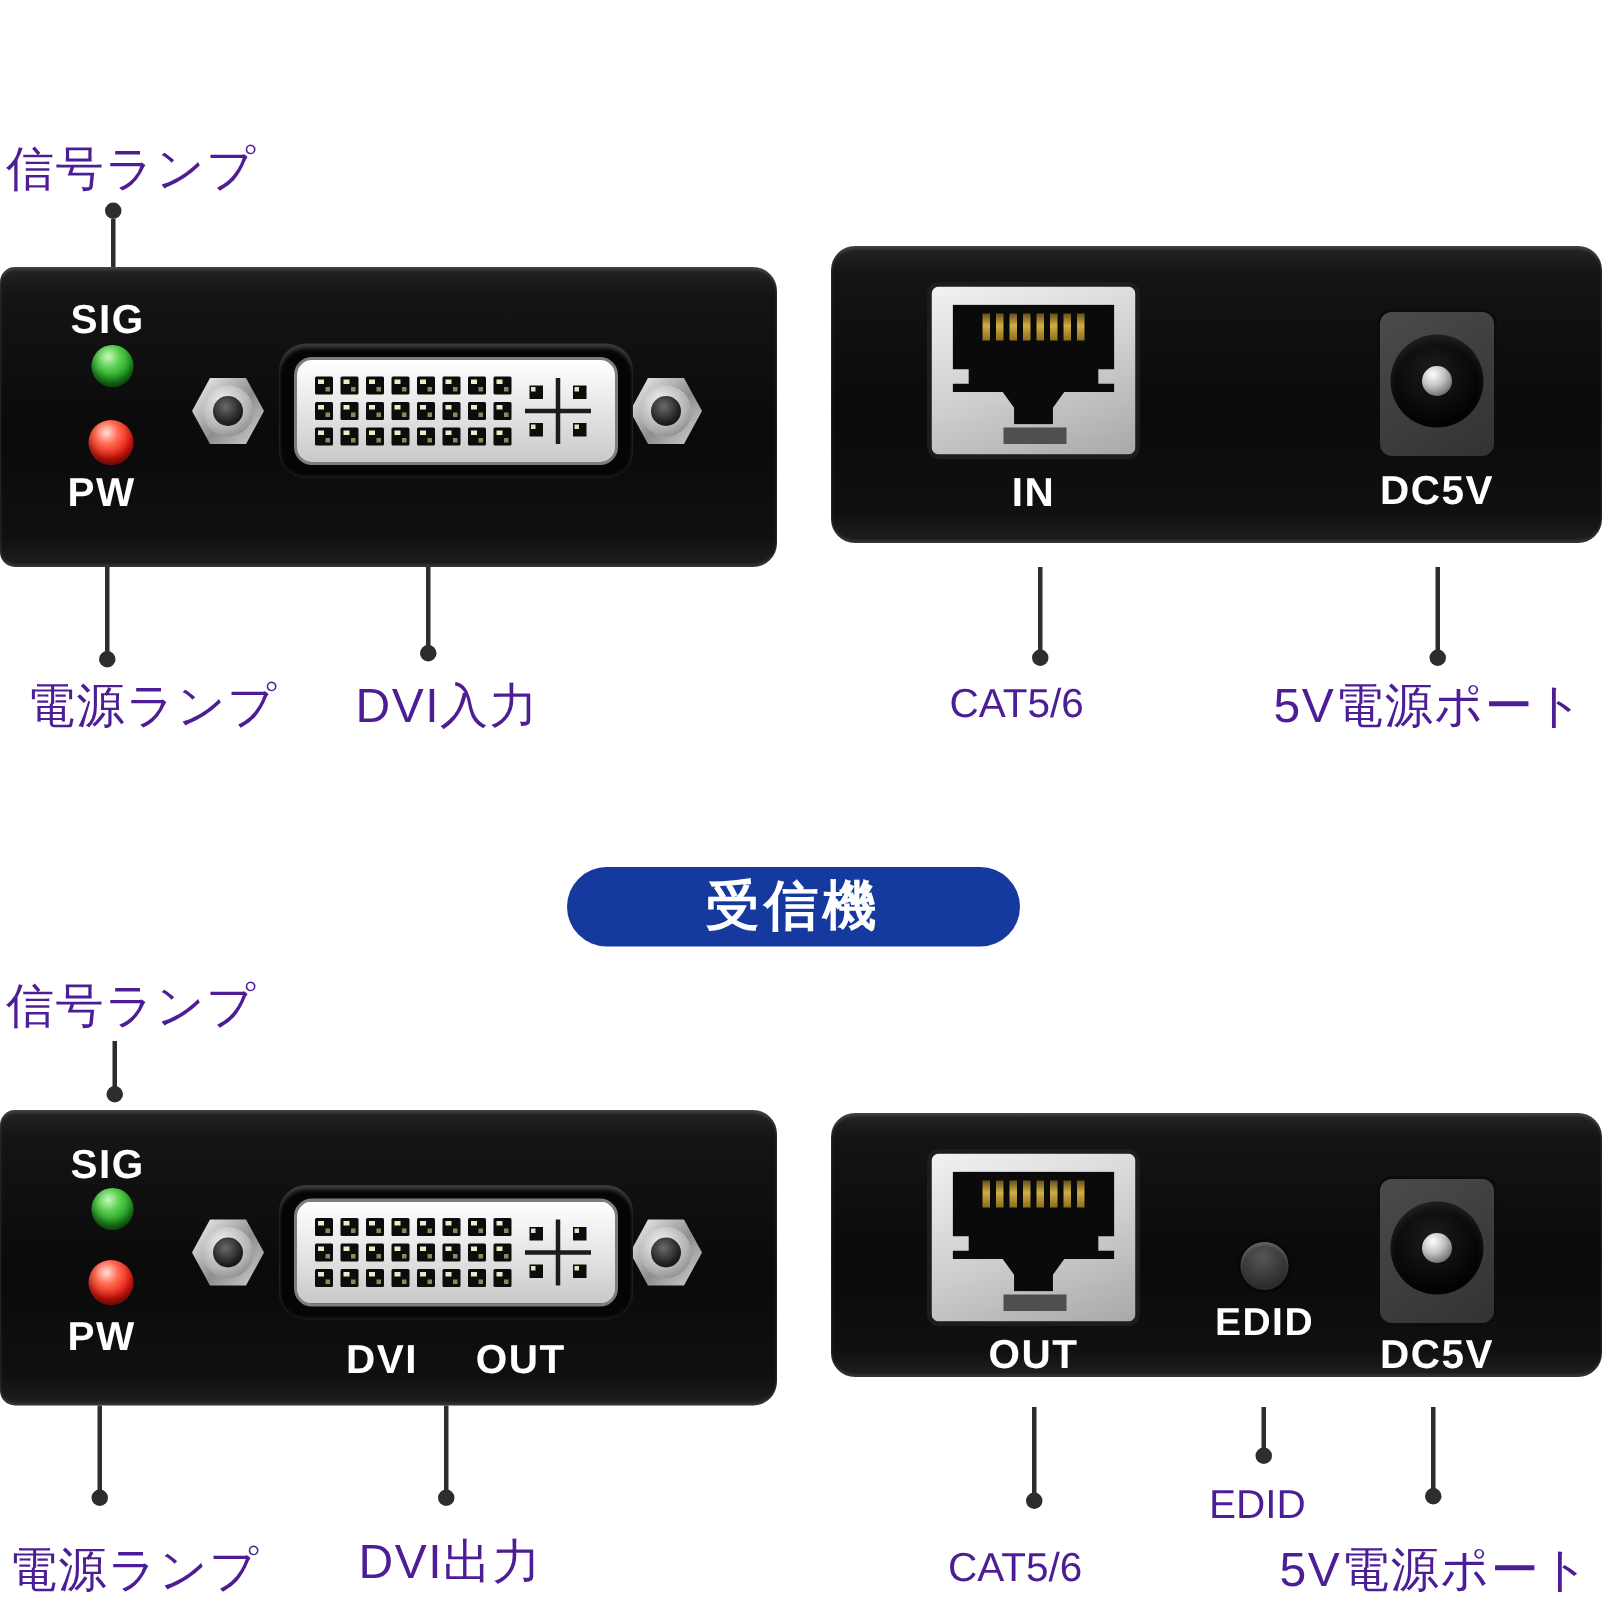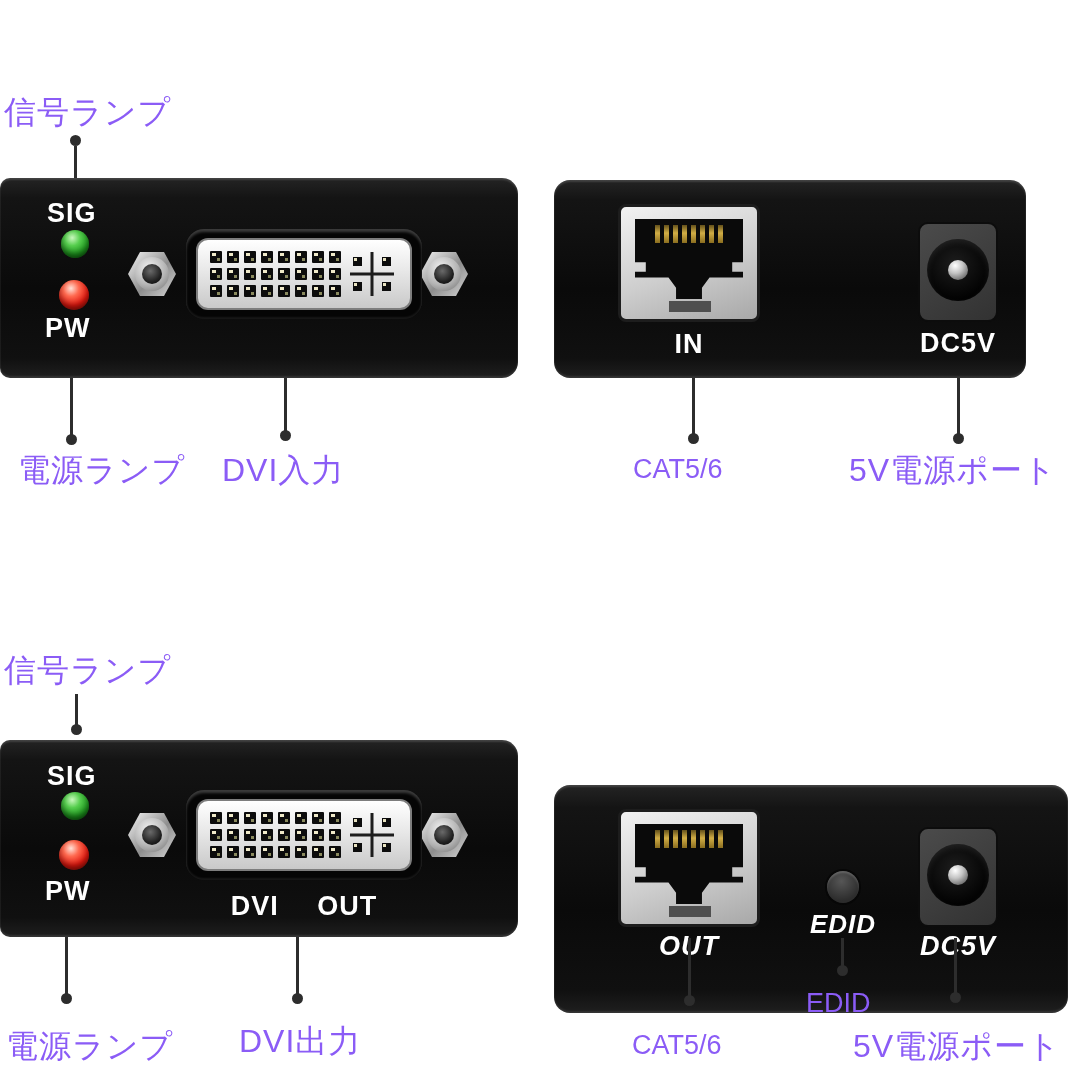--- a/index.html
+++ b/index.html
@@ -1,20 +1,20 @@
 <!DOCTYPE html>
 <html><head>
 <meta charset="utf-8">
 <style>
   html,body{margin:0;padding:0;background:#ffffff;}
   #canvas{position:relative;width:1080px;height:1080px;background:#ffffff;overflow:hidden;
           font-family:"Liberation Sans","DejaVu Sans",sans-serif;}
 
   
-  .ann{position:absolute;color:#8b5cf6;font-size:32px;font-weight:500;letter-spacing:1px;line-height:1;white-space:nowrap;}
+  .ann{position:absolute;color:#4c1d95;font-size:32px;font-weight:500;letter-spacing:1px;line-height:1;white-space:nowrap;}
   .ann.latin{font-size:27px;letter-spacing:0;}
   .leader{position:absolute;width:3px;background:#2d2d2d;}
   .ldot{position:absolute;width:11px;height:11px;border-radius:50%;background:#2d2d2d;}
 
   
   .pill{position:absolute;left:378px;width:302px;height:53px;border-radius:27px;
         background:#16399e;display:flex;align-items:center;justify-content:center;
         color:#ffffff;font-size:36px;font-weight:bold;letter-spacing:3px;}
 
   
@@ -138,21 +138,21 @@
         <div class="cross">
           <i class="cp tl"></i>
             <i class="cp tr"></i>
             <i class="cp bl"></i>
             <i class="cp br"></i>
         </div>
       </div>
     </div>
   </div>
 
-  <div class="device" style="left:554px;top:180px;width:472px;height:198px;">
+  <div class="device" style="left:554px;top:164px;width:514px;height:198px;">
     <div class="rj45" style="left:64px;top:24px;">
       <div class="rj-cavity">
         <div class="rj-pins">
             <i class="rj-pin"></i>
             <i class="rj-pin"></i>
             <i class="rj-pin"></i>
             <i class="rj-pin"></i>
             <i class="rj-pin"></i>
             <i class="rj-pin"></i>
             <i class="rj-pin"></i>
@@ -170,30 +170,33 @@
     </div>
     <div class="dev-label center-label" style="left:364px;width:80px;top:150px;">DC5V</div>
   </div>
 
   <div class="leader" style="left:70px;top:378px;height:58px;"></div>
   <div class="ldot" style="left:66px;top:434px;"></div>
   <div class="ann" style="left:18px;top:454px;">電源ランプ</div>
 
   <div class="leader" style="left:284px;top:378px;height:54px;"></div>
   <div class="ldot" style="left:280px;top:430px;"></div>
-  <div class="ann" style="left:222px;top:454px;">DVI入力</div>
+  <div class="ann" style="left:237px;top:454px;">DVI入力</div>
 
   <div class="leader" style="left:692px;top:378px;height:57px;"></div>
   <div class="ldot" style="left:688px;top:433px;"></div>
   <div class="ann latin" style="left:633px;top:456px;">CAT5/6</div>
 
   <div class="leader" style="left:957px;top:378px;height:57px;"></div>
   <div class="ldot" style="left:953px;top:433px;"></div>
   <div class="ann" style="left:849px;top:454px;">5V電源ポート</div>
 
+  <div class="pill" style="top:578px;">
+    <span>受信機</span>
+  </div>
 
   <div class="ann" style="left:4px;top:654px;">信号ランプ</div>
   <div class="leader" style="left:75px;top:694px;height:32px;"></div>
   <div class="ldot" style="left:71px;top:724px;"></div>
 
   <div class="device" style="left:0;top:740px;width:518px;height:197px;border-top-left-radius:10px;border-bottom-left-radius:10px;">
     <div class="dev-label" style="left:47px;top:23px;">SIG</div>
     <div class="led green" style="left:61px;top:52px;width:28px;height:28px;"></div>
     <div class="led red" style="left:59px;top:100px;width:30px;height:30px;"></div>
     <div class="dev-label" style="left:45px;top:138px;">PW</div>
@@ -241,21 +244,21 @@
           <i class="cp tl"></i>
             <i class="cp tr"></i>
             <i class="cp bl"></i>
             <i class="cp br"></i>
         </div>
       </div>
     </div>
     <div class="dev-label center-label dvi-word" style="left:186px;width:236px;top:153px;">DVI OUT</div>
   </div>
 
-  <div class="device" style="left:554px;top:785px;width:514px;height:228px;font-style:italic;">
+  <div class="device" style="left:554px;top:742px;width:514px;height:176px;">
     <div class="rj45" style="left:64px;top:24px;">
       <div class="rj-cavity">
         <div class="rj-pins">
             <i class="rj-pin"></i>
             <i class="rj-pin"></i>
             <i class="rj-pin"></i>
             <i class="rj-pin"></i>
             <i class="rj-pin"></i>
             <i class="rj-pin"></i>
             <i class="rj-pin"></i>

